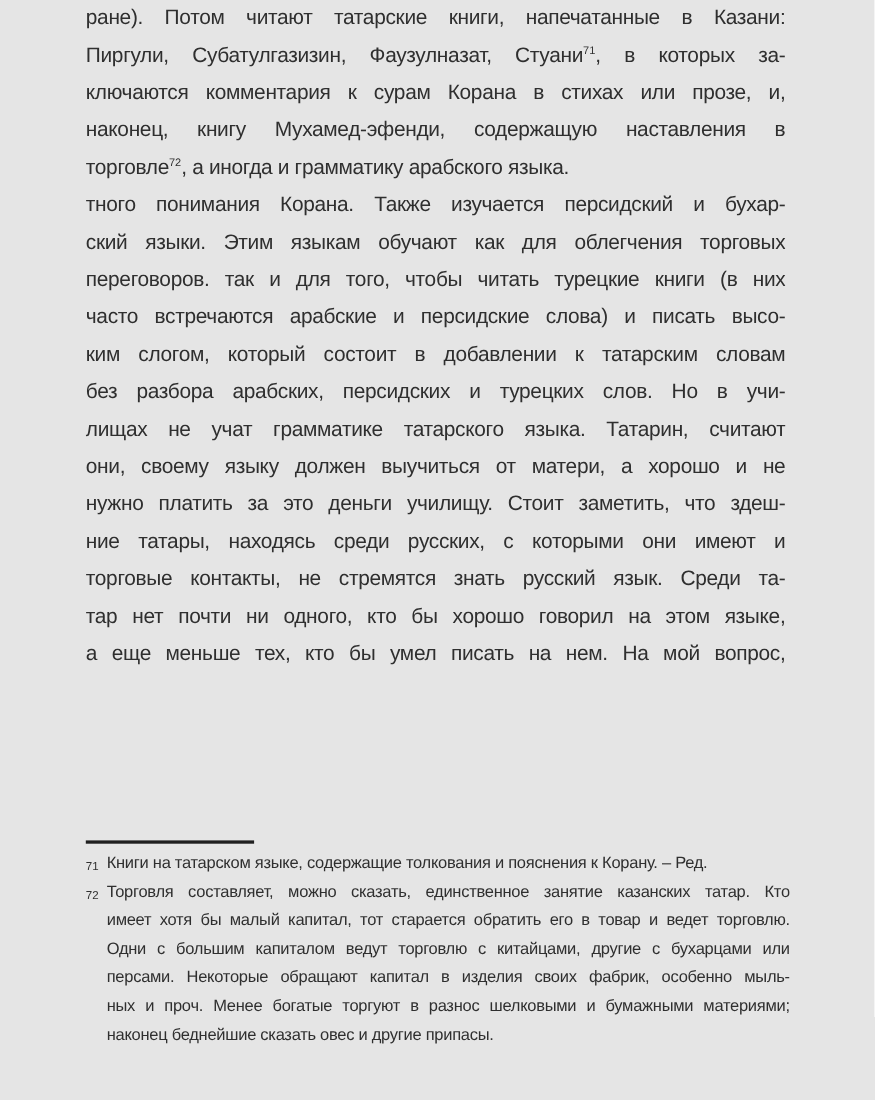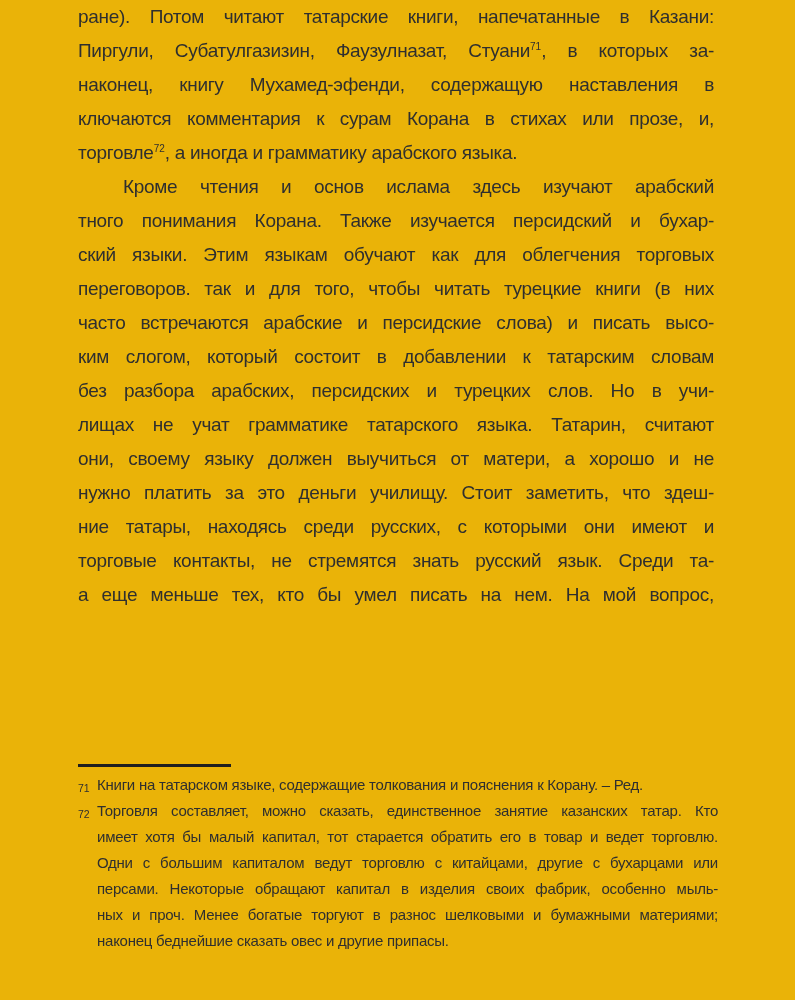--- a/index.html
+++ b/index.html
@@ -61,42 +61,42 @@
     left: 0;
     top: 3px;
     font-size: 10.5px;
     letter-spacing: 0;
   }
   .footnotes .line { height: 26px; }
 </style>
 </head>
 <body>
 
-<div class="page" style="background: #eab308; color: rgb(47, 47, 47);">
+<div class="page" style="background: #e5e5e5; color: rgb(47, 47, 47);">
   <div class="main-text" id="main-text">
       <div>
         <div class="line"><span>ране). Потом читают татарские книги, напечатанные в Казани:</span></div>
         <div class="line"><span>Пиргули, Субатулгазизин, Фаузулназат, Стуани</span><span class="sup">71</span><span>, в которых за-</span></div>
+        <div class="line"><span>ключаются комментария к сурам Корана в стихах или прозе, и,</span></div>
         <div class="line"><span>наконец, книгу Мухамед-эфенди, содержащую наставления в</span></div>
-        <div class="line"><span>ключаются комментария к сурам Корана в стихах или прозе, и,</span></div>
         <div class="line end"><span>торговле</span><span class="sup">72</span><span>, а иногда и грамматику арабского языка.</span></div>
       </div>
       <div>
-        <div class="line indent"><span>Кроме чтения и основ ислама здесь изучают арабский</span></div>
         <div class="line"><span>тного понимания Корана. Также изучается персидский и бухар-</span></div>
         <div class="line"><span>ский языки. Этим языкам обучают как для облегчения торговых</span></div>
         <div class="line"><span>переговоров. так и для того, чтобы читать турецкие книги (в них</span></div>
         <div class="line"><span>часто встречаются арабские и персидские слова) и писать высо-</span></div>
         <div class="line"><span>ким слогом, который состоит в добавлении к татарским словам</span></div>
         <div class="line"><span>без разбора арабских, персидских и турецких слов. Но в учи-</span></div>
         <div class="line"><span>лищах не учат грамматике татарского языка. Татарин, считают</span></div>
         <div class="line"><span>они, своему языку должен выучиться от матери, а хорошо и не</span></div>
         <div class="line"><span>нужно платить за это деньги училищу. Стоит заметить, что здеш-</span></div>
         <div class="line"><span>ние татары, находясь среди русских, с которыми они имеют и</span></div>
         <div class="line"><span>торговые контакты, не стремятся знать русский язык. Среди та-</span></div>
+        <div class="line"><span>тар нет почти ни одного, кто бы хорошо говорил на этом языке,</span></div>
         <div class="line"><span>а еще меньше тех, кто бы умел писать на нем. На мой вопрос,</span></div>
       </div>
     </div>
   <div class="footnote-rule" style="background: rgb(31, 31, 31);"></div>
   <div class="footnotes" id="footnotes">
       <div class="footnote">
         <span class="fn-marker">71</span>
         <div class="line end"><span>Книги на татарском языке, содержащие толкования и пояснения к Корану. – </span><span class="italic">Ред.</span></div>
       </div>
       <div class="footnote">

